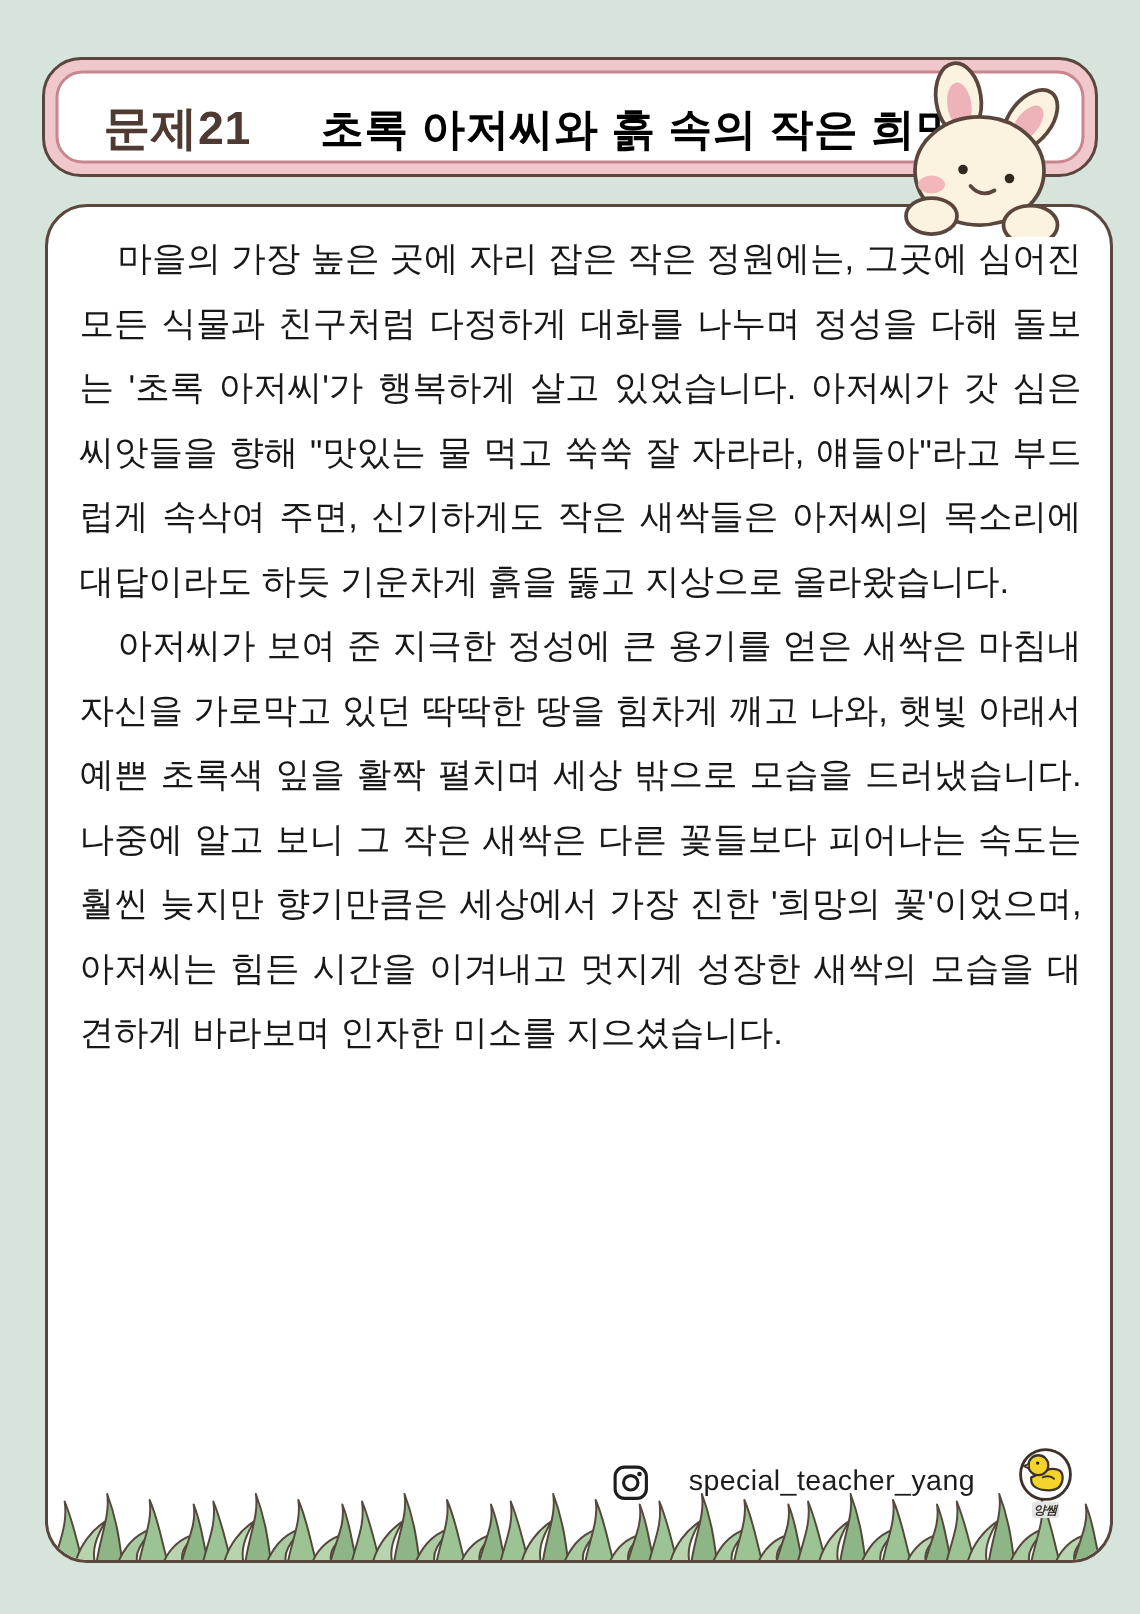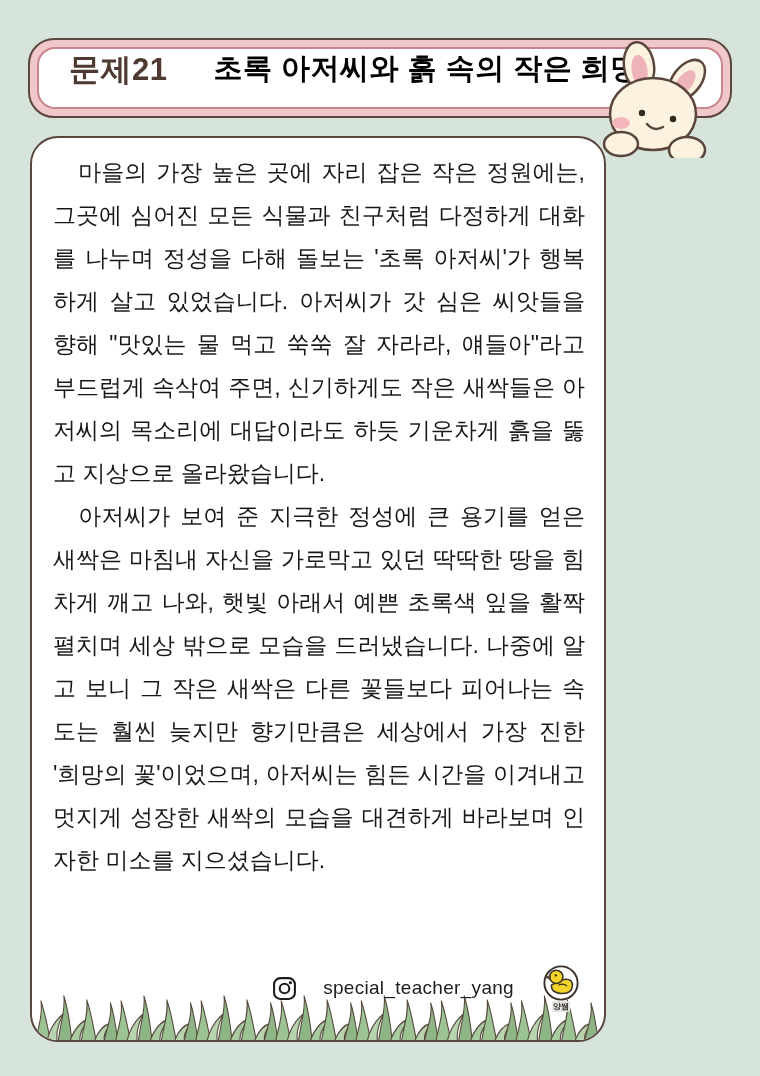--- a/index.html
+++ b/index.html
@@ -16,40 +16,40 @@
     position:absolute; left:28px; top:38px; width:704px; height:80px;
     background:#f0c7ca;
     border:2px solid #5a463c;
     border-radius:26px;
   }
   .header-inner {
     position:absolute; left:7px; top:7px; right:7px; bottom:7px;
     background:#ffffff;
     border:2px solid #c8878e;
     border-radius:18px;
-    display:flex; align-items:flex-start;
+    display:flex; align-items:flex-end;
     padding-left:30px;
   }
   .problem-label {
     font-size:31px; font-weight:bold; color:#4e3a31;
     letter-spacing:0.5px; margin-right:18px;
   }
   .page-title {
     font-size:29px; font-weight:bold; color:#000000;
     letter-spacing:0.5px;
     margin-left:28px;
   }
   .rabbit {
     position:absolute; left:583px; top:40px; width:142px; height:118px;
     z-index:6;
   }
 
   
   .card {
-    position:absolute; left:30px; top:136px; width:576px; height:906px;
+    position:absolute; left:30px; top:136px; width:712px; height:906px;
     background:#ffffff;
     border:2px solid #5a463c;
     border-radius:28px;
     overflow:hidden;
   }
   .story {
     position:absolute; left:0; top:0; width:100%;
     padding:13px 19px 0 21px;
   }
   .story p {
@@ -62,21 +62,21 @@
   
   .footer-row {
     position:absolute; right:22px; top:826px;
     display:flex; align-items:center; gap:26px;
     z-index:5;
   }
   .insta-handle {
     font-size:19px; color:#1d1d1d; letter-spacing:0.3px;
   }
   .duck-badge { display:flex; flex-direction:column; align-items:center; width:42px; }
-  .duck-label { font-size:8px; font-weight:bold; color:#3b332b; margin-top:-1px; background:#e5e5e5; padding:0 1px; border-radius:2px; }
+  .duck-label { font-size:8px; font-weight:bold; color:#3b332b; margin-top:-1px; background:#e5e5e5; padding:0 1px; border-radius:2px;font-style:italic; }
 
   
   .grass {
     position:absolute; left:0; bottom:-2px; width:100%; height:50px; z-index:2;
   }
 </style>
 </head>
 <body>
 
 <div class="header-outer">

